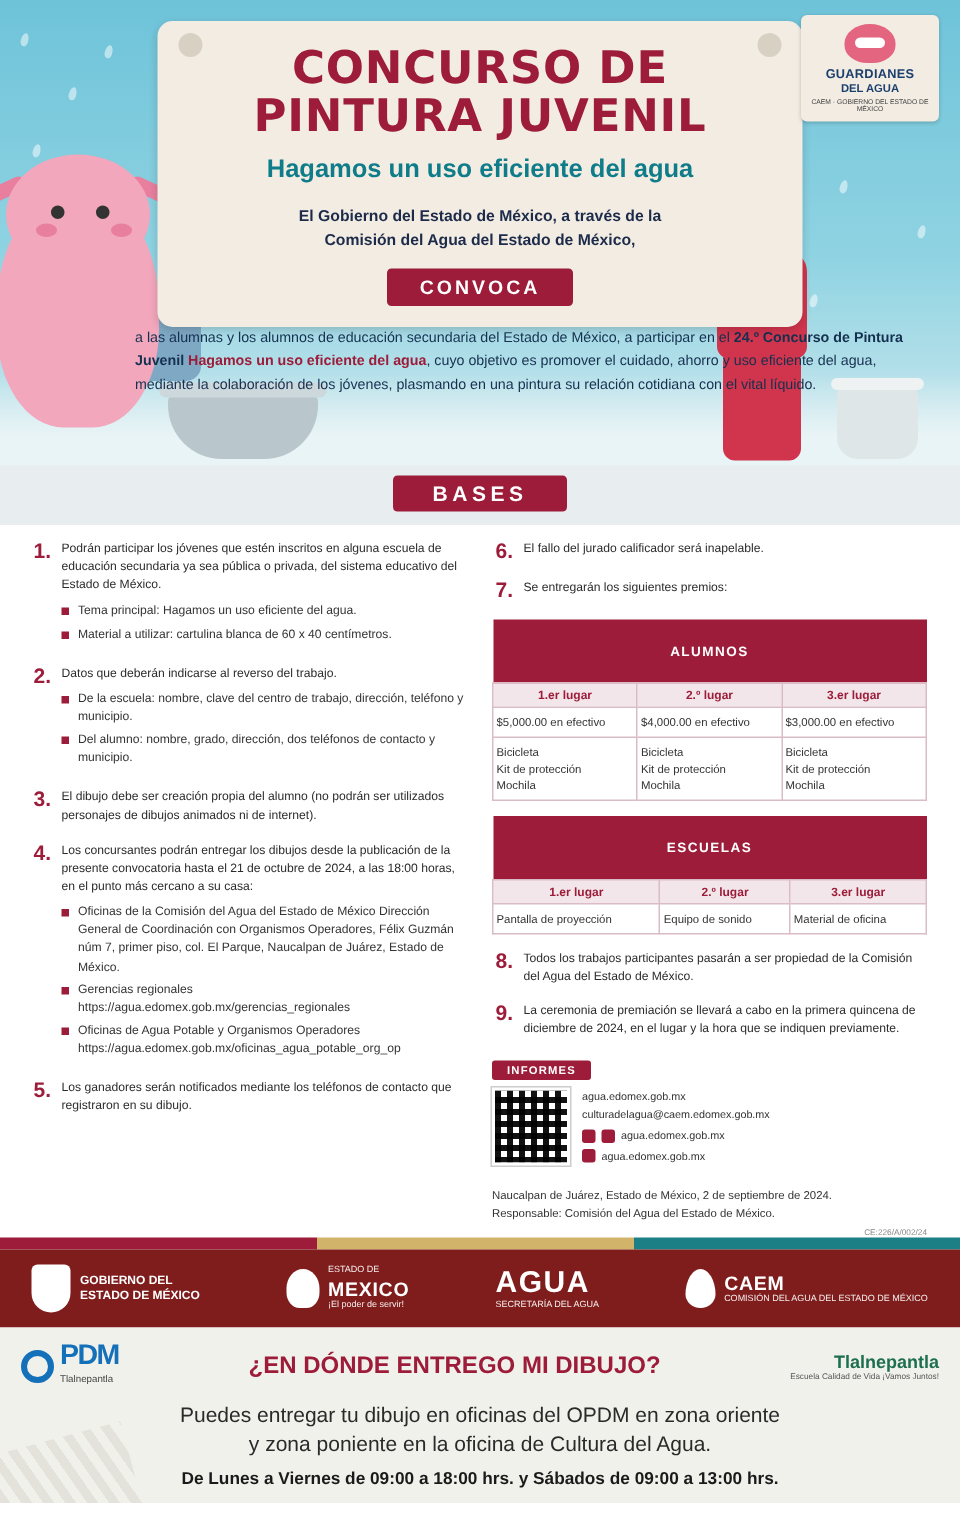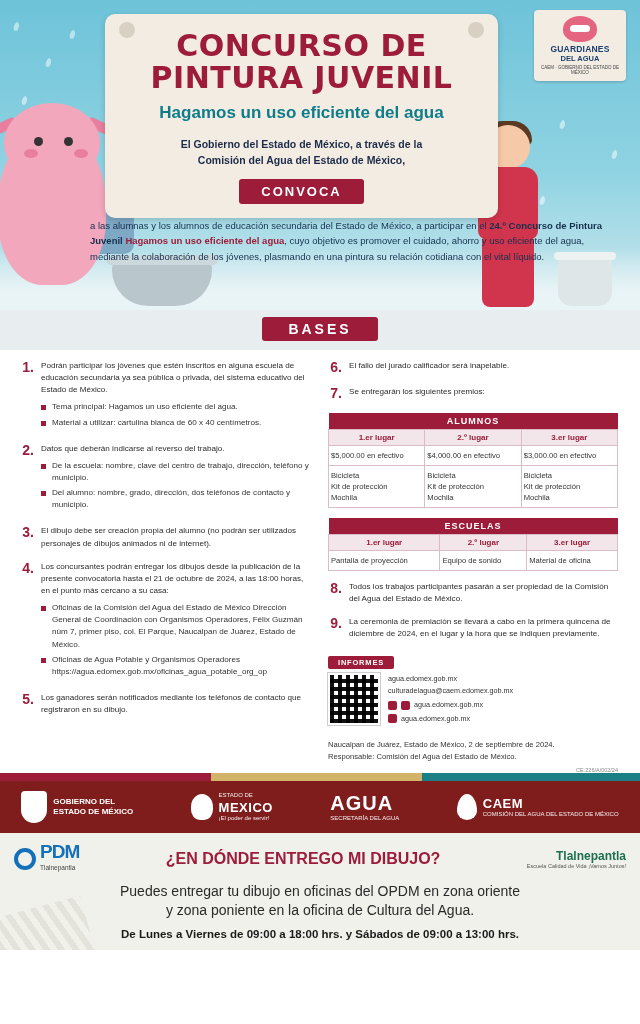--- a/index.html
+++ b/index.html
@@ -20,21 +20,21 @@
   .hero:before{
     content:""; position:absolute; left:0; right:0; bottom:0; height:62px;
     background:linear-gradient(180deg, rgba(255,255,255,0) 0%, #e9f4f6 70%);
   }
   .rain { position:absolute; inset:0; pointer-events:none; }
   .drop {
     position:absolute; width:5px; height:9px; border-radius:50% 50% 50% 50%/60% 60% 40% 40%;
     background:rgba(255,255,255,.5); transform:rotate(15deg);
   }
   .hero-card {
-    position:absolute; left:105px; top:14px; width:393px;
+    position:absolute; left:105px; top:14px; width:430px;
     background:#f3ece2; border-radius:10px;
     box-shadow:0 2px 6px rgba(0,0,0,.16);
     padding:16px 18px 14px; text-align:center; z-index:4;
   }
   .hero-card:before, .hero-card:after{
     content:""; position:absolute; top:8px; width:16px; height:16px; border-radius:50%;
     background:#d9d0c4;
   }
   .hero-card:before{ left:14px; }
   .hero-card:after{ right:14px; }
@@ -113,21 +113,21 @@
   }
   .txt { font-size:8.1px; line-height:1.5; color:#2b2b2b; }
   .sublist { margin-top:5px; }
   .sub { display:flex; gap:6px; margin-bottom:3px; font-size:8.1px; line-height:1.5; }
   .sq { width:5px; height:5px; background:#9c1c39; margin-top:4px; flex:0 0 5px; }
 
   
   .tbl { width:100%; border-collapse:collapse; margin:4px 0 10px; }
   .tbl .cap td{
     background:#9c1c39; color:#fff; font-weight:bold; font-size:9px; text-align:center;
-    padding:3px 0; letter-spacing:1px;
+    padding:16px 0; letter-spacing:1px;
   }
   .tbl .hdr td{
     background:#f3e6ea; color:#9c1c39; font-weight:bold; font-size:8px; text-align:center;
     padding:3px 0; border:1px solid #d9bcc5;
   }
   .tbl td.cell{
     border:1px solid #d9bcc5; font-size:7.6px; padding:4px 2px; color:#333; line-height:1.45;
   }
 
   
@@ -296,20 +296,24 @@
       </div>
 
       <div class="item">
         <div class="num">4.</div>
         <div style="flex:1">
           <div class="txt">Los concursantes podrán entregar los dibujos desde la publicación de la presente convocatoria hasta el 21 de octubre de 2024, a las 18:00 horas, en el punto más cercano a su casa:</div>
           <div class="sublist">
             <div class="sub">
                 <span class="sq"></span>
                 <span>Oficinas de la Comisión del Agua del Estado de México Dirección General de Coordinación con Organismos Operadores, Félix Guzmán núm 7, primer piso, col. El Parque, Naucalpan de Juárez, Estado de México.</span>
+              </div>
+            <div class="sub">
+                <span class="sq"></span>
+                <span>Gerencias regionales https://agua.edomex.gob.mx/gerencias_regionales</span>
               </div>
             <div class="sub">
                 <span class="sq"></span>
                 <span>Oficinas de Agua Potable y Organismos Operadores https://agua.edomex.gob.mx/oficinas_agua_potable_org_op</span>
               </div>
           </div>
         </div>
       </div>
 
       <div class="item">

